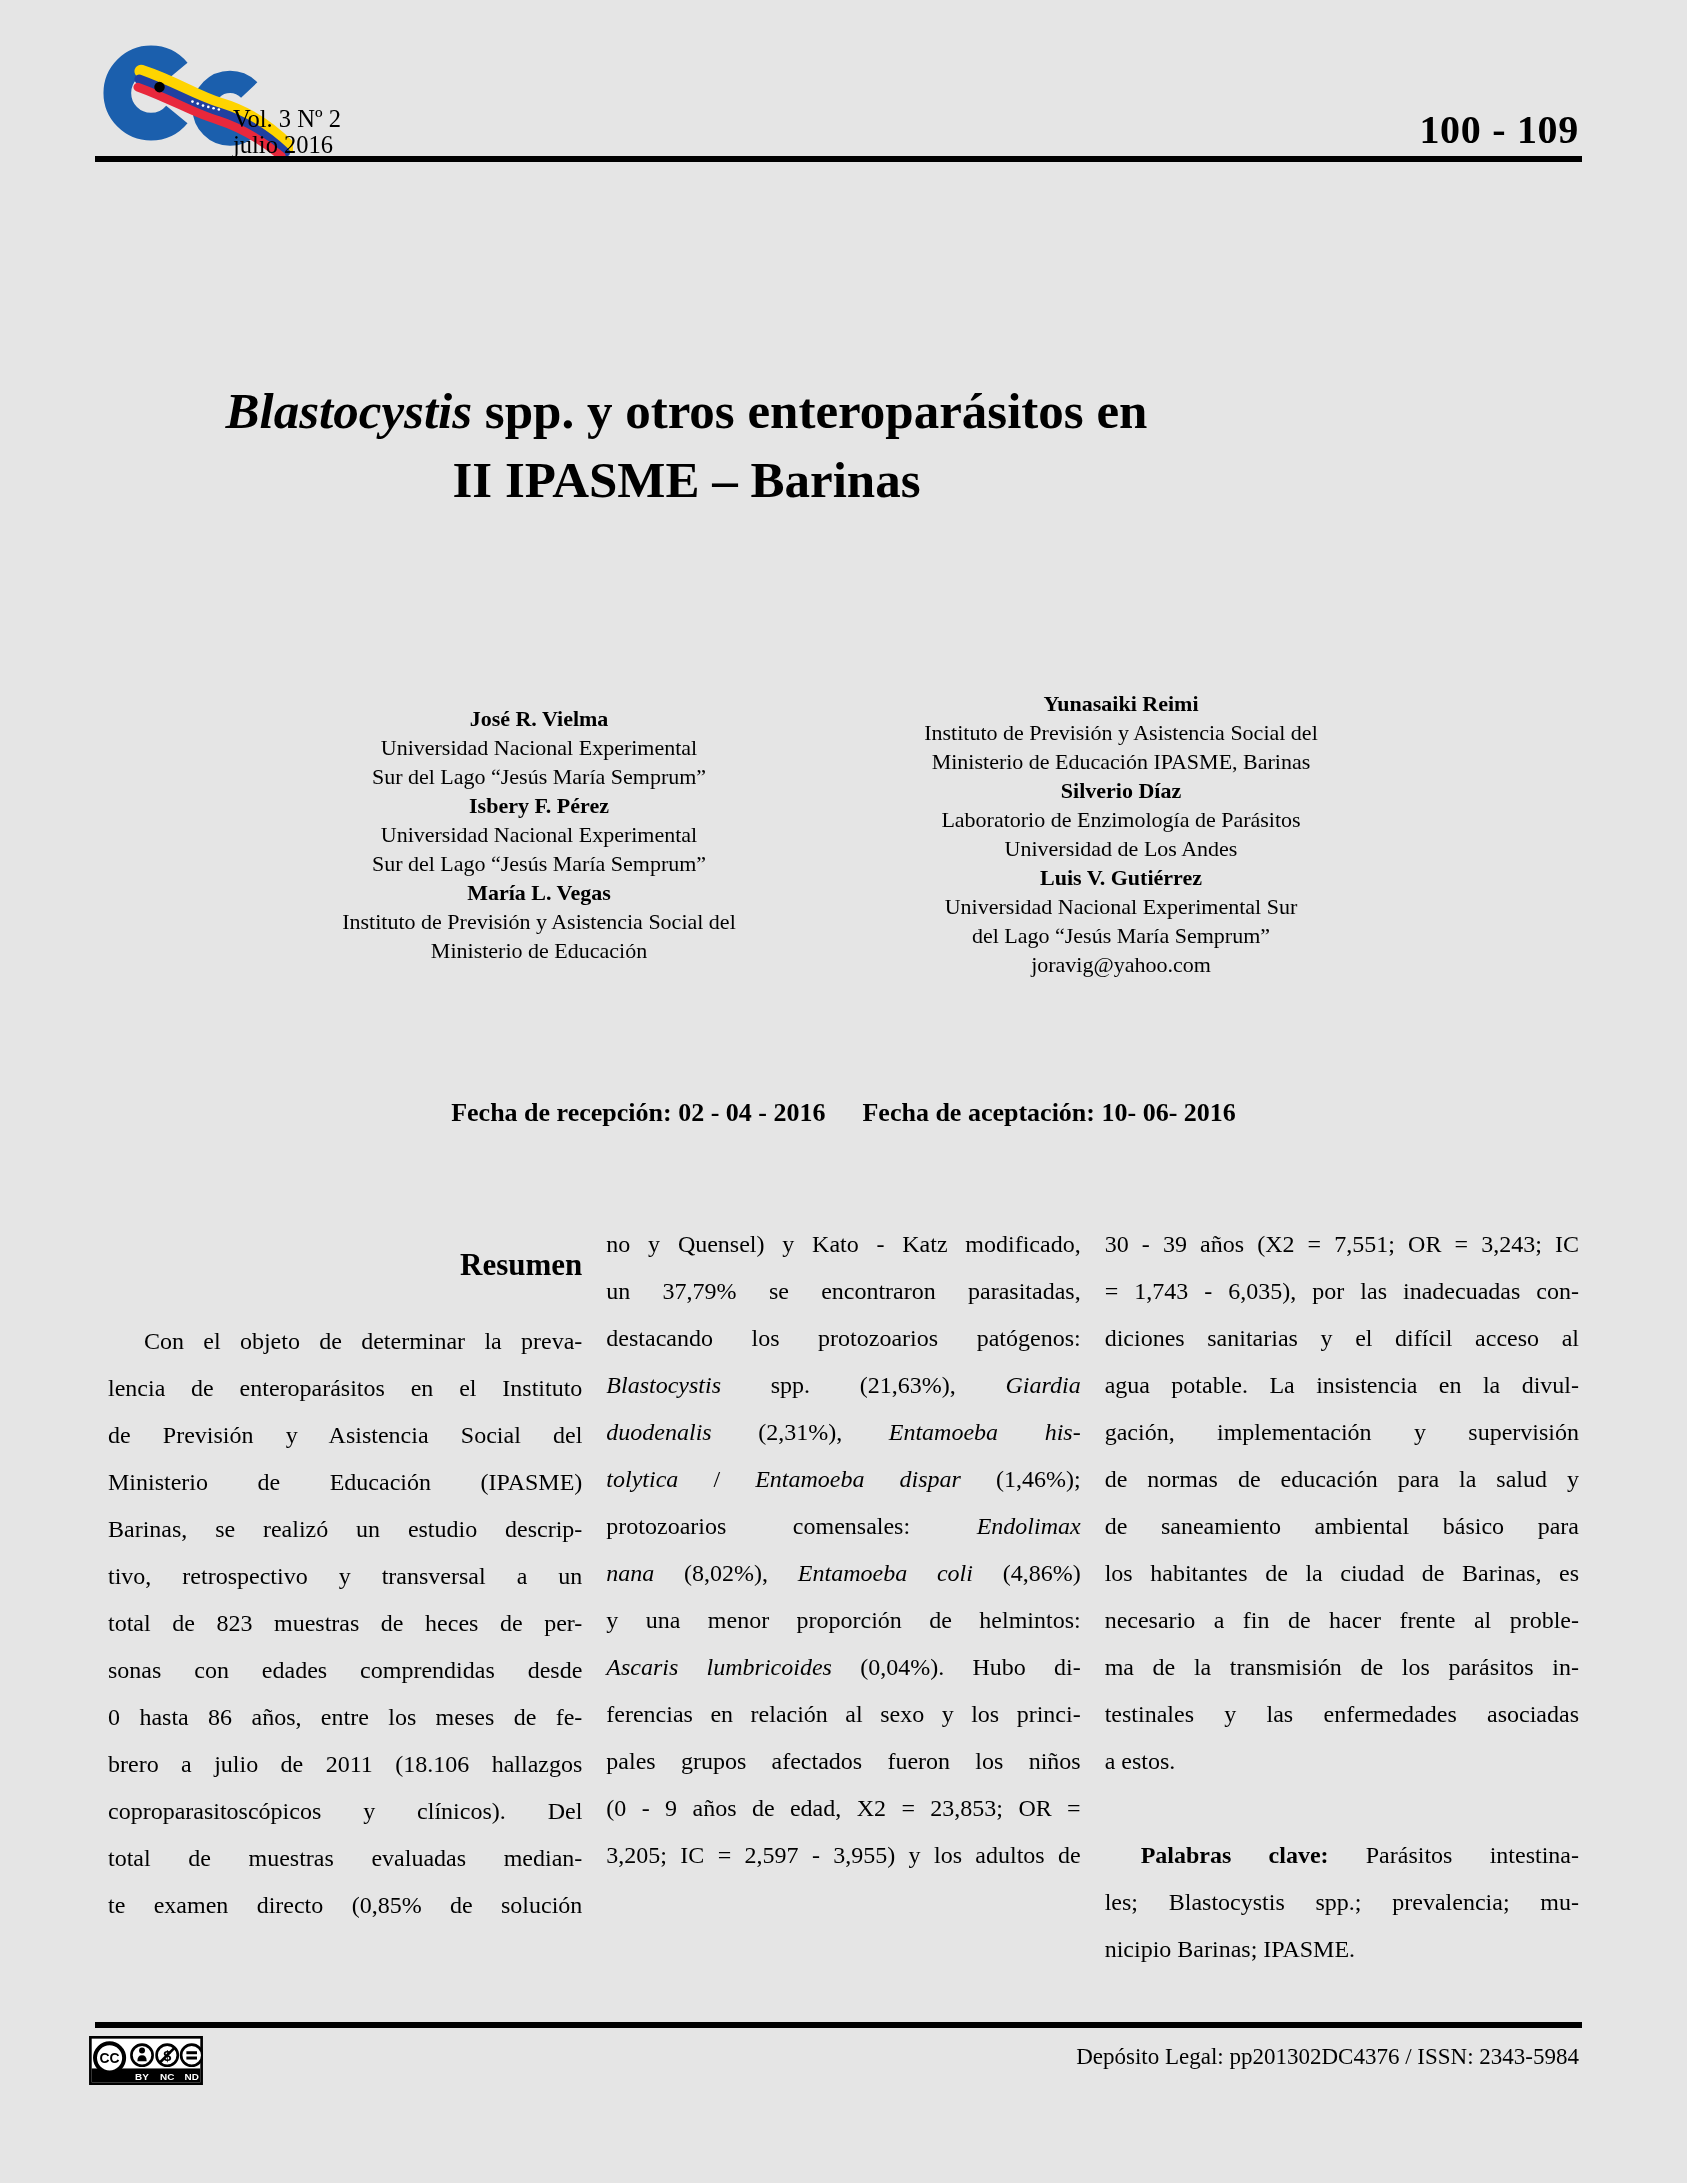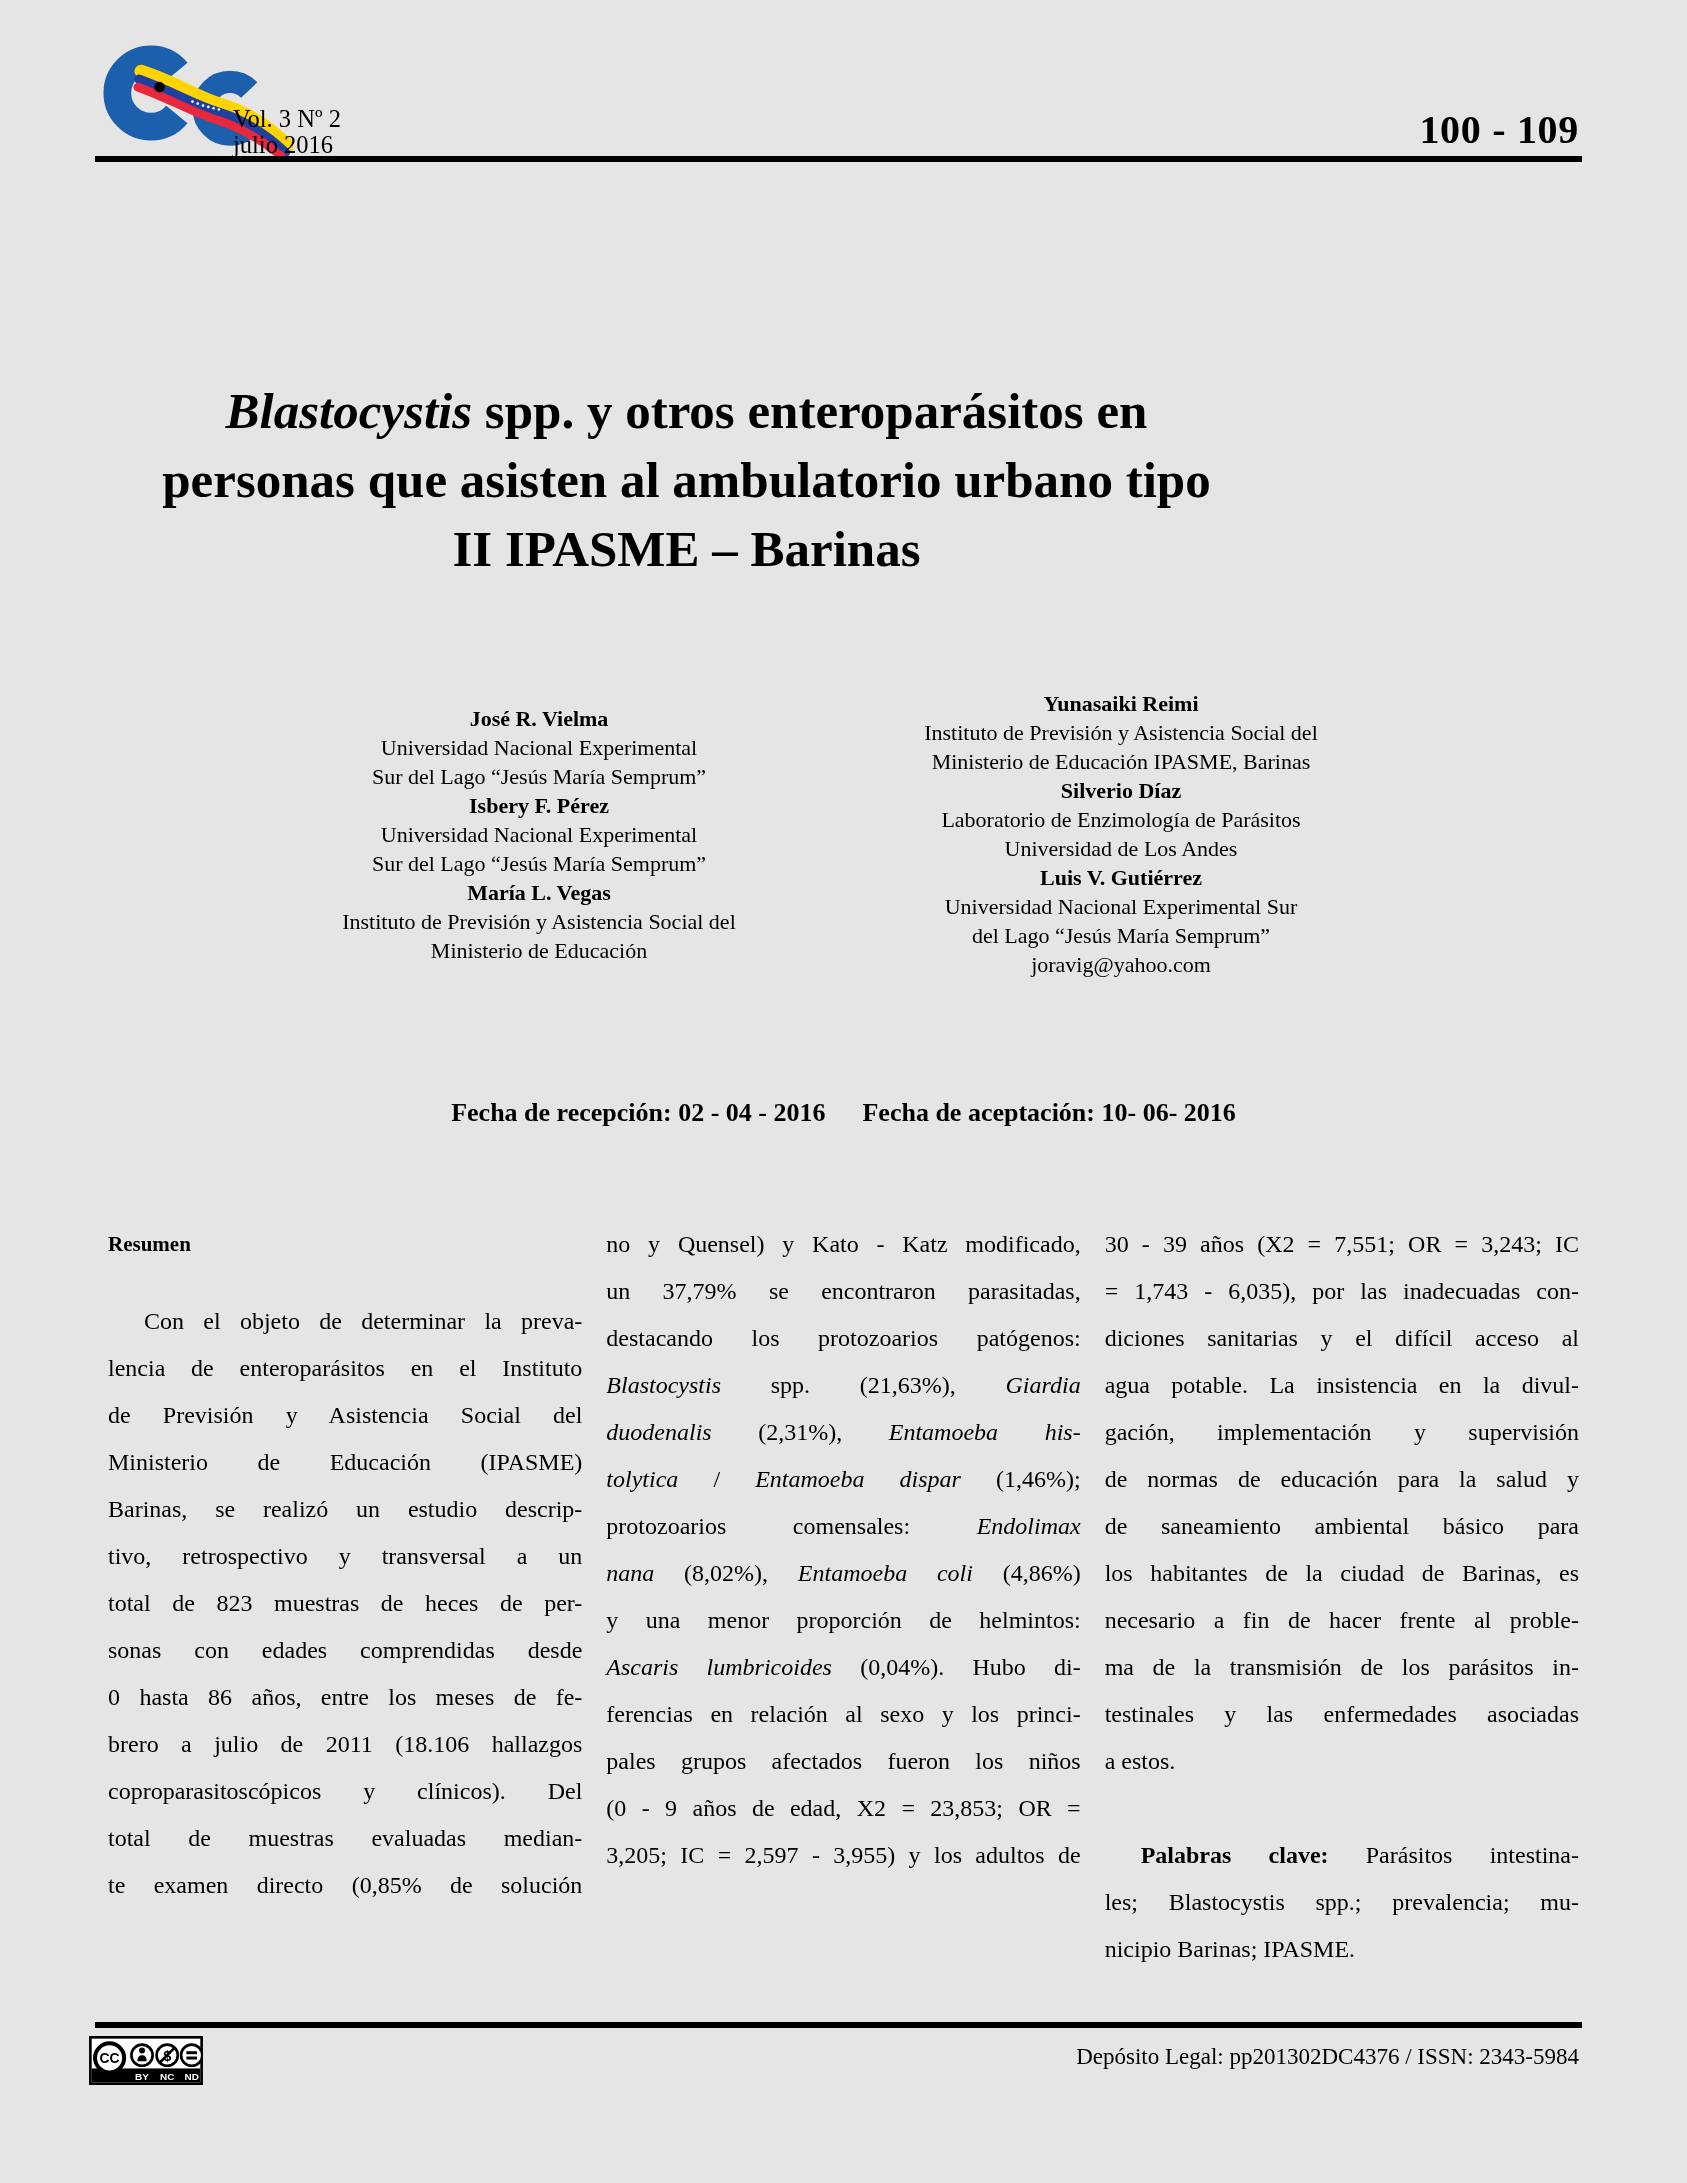--- a/index.html
+++ b/index.html
@@ -19,21 +19,21 @@
 
   .authors{position:absolute;left:248px;top:689px;width:1164px;display:flex;align-items:center;}
   .authcol{width:50%;text-align:center;font-size:22px;line-height:29px;}
 
   .dates{position:absolute;left:0;top:1098px;width:1687px;text-align:center;
          font-weight:bold;font-size:26px;}
   .dates .sep{display:inline-block;width:37px;}
 
   .abstract{position:absolute;left:108px;top:1221px;width:1471px;display:flex;gap:24px;}
   .abscol{flex:1;font-size:24px;line-height:47px;}
-  .abshead{text-align:left;font-weight:bold;font-size:21px;line-height:47px;margin-bottom:30px;}
+  .abshead{text-align:right;font-weight:bold;font-size:31px;line-height:47px;margin-bottom:30px;margin-top:20px;}
   .jl{text-align:justify;text-align-last:justify;}
   .jl.endline{text-align-last:left;}
   .indent{text-indent:36px;font-family:Liberation Serif, serif;}
   .spacer{height:47px;}
 
   .ccbadge{position:absolute;left:89px;top:2036px;}
   .legal{position:absolute;right:108px;top:2044px;font-size:23px;}
 </style>
 </head>
 <body>
@@ -64,21 +64,20 @@
   <div class="volblock">
     <div>Vol. 3 Nº 2</div>
     <div>julio 2016</div>
   </div>
 
   <div class="pagerange">100 - 109</div>
   <div class="rule" id="rule-top"></div>
 
   <div class="title">
       <div class="titleline"><i>Blastocystis</i> spp. y otros enteroparásitos en</div>
-      <div class="titleline">personas que asisten al ambulatorio urbano tipo</div>
       <div class="titleline">II IPASME – Barinas</div>
     </div>
 
   <div class="authors">
     <div class="authcol">
         <div class="authline"><b>José R. Vielma</b></div>
         <div class="authline">Universidad Nacional Experimental</div>
         <div class="authline">Sur del Lago “Jesús María Semprum”</div>
         <div class="authline"><b>Isbery F. Pérez</b></div>
         <div class="authline">Universidad Nacional Experimental</div>

